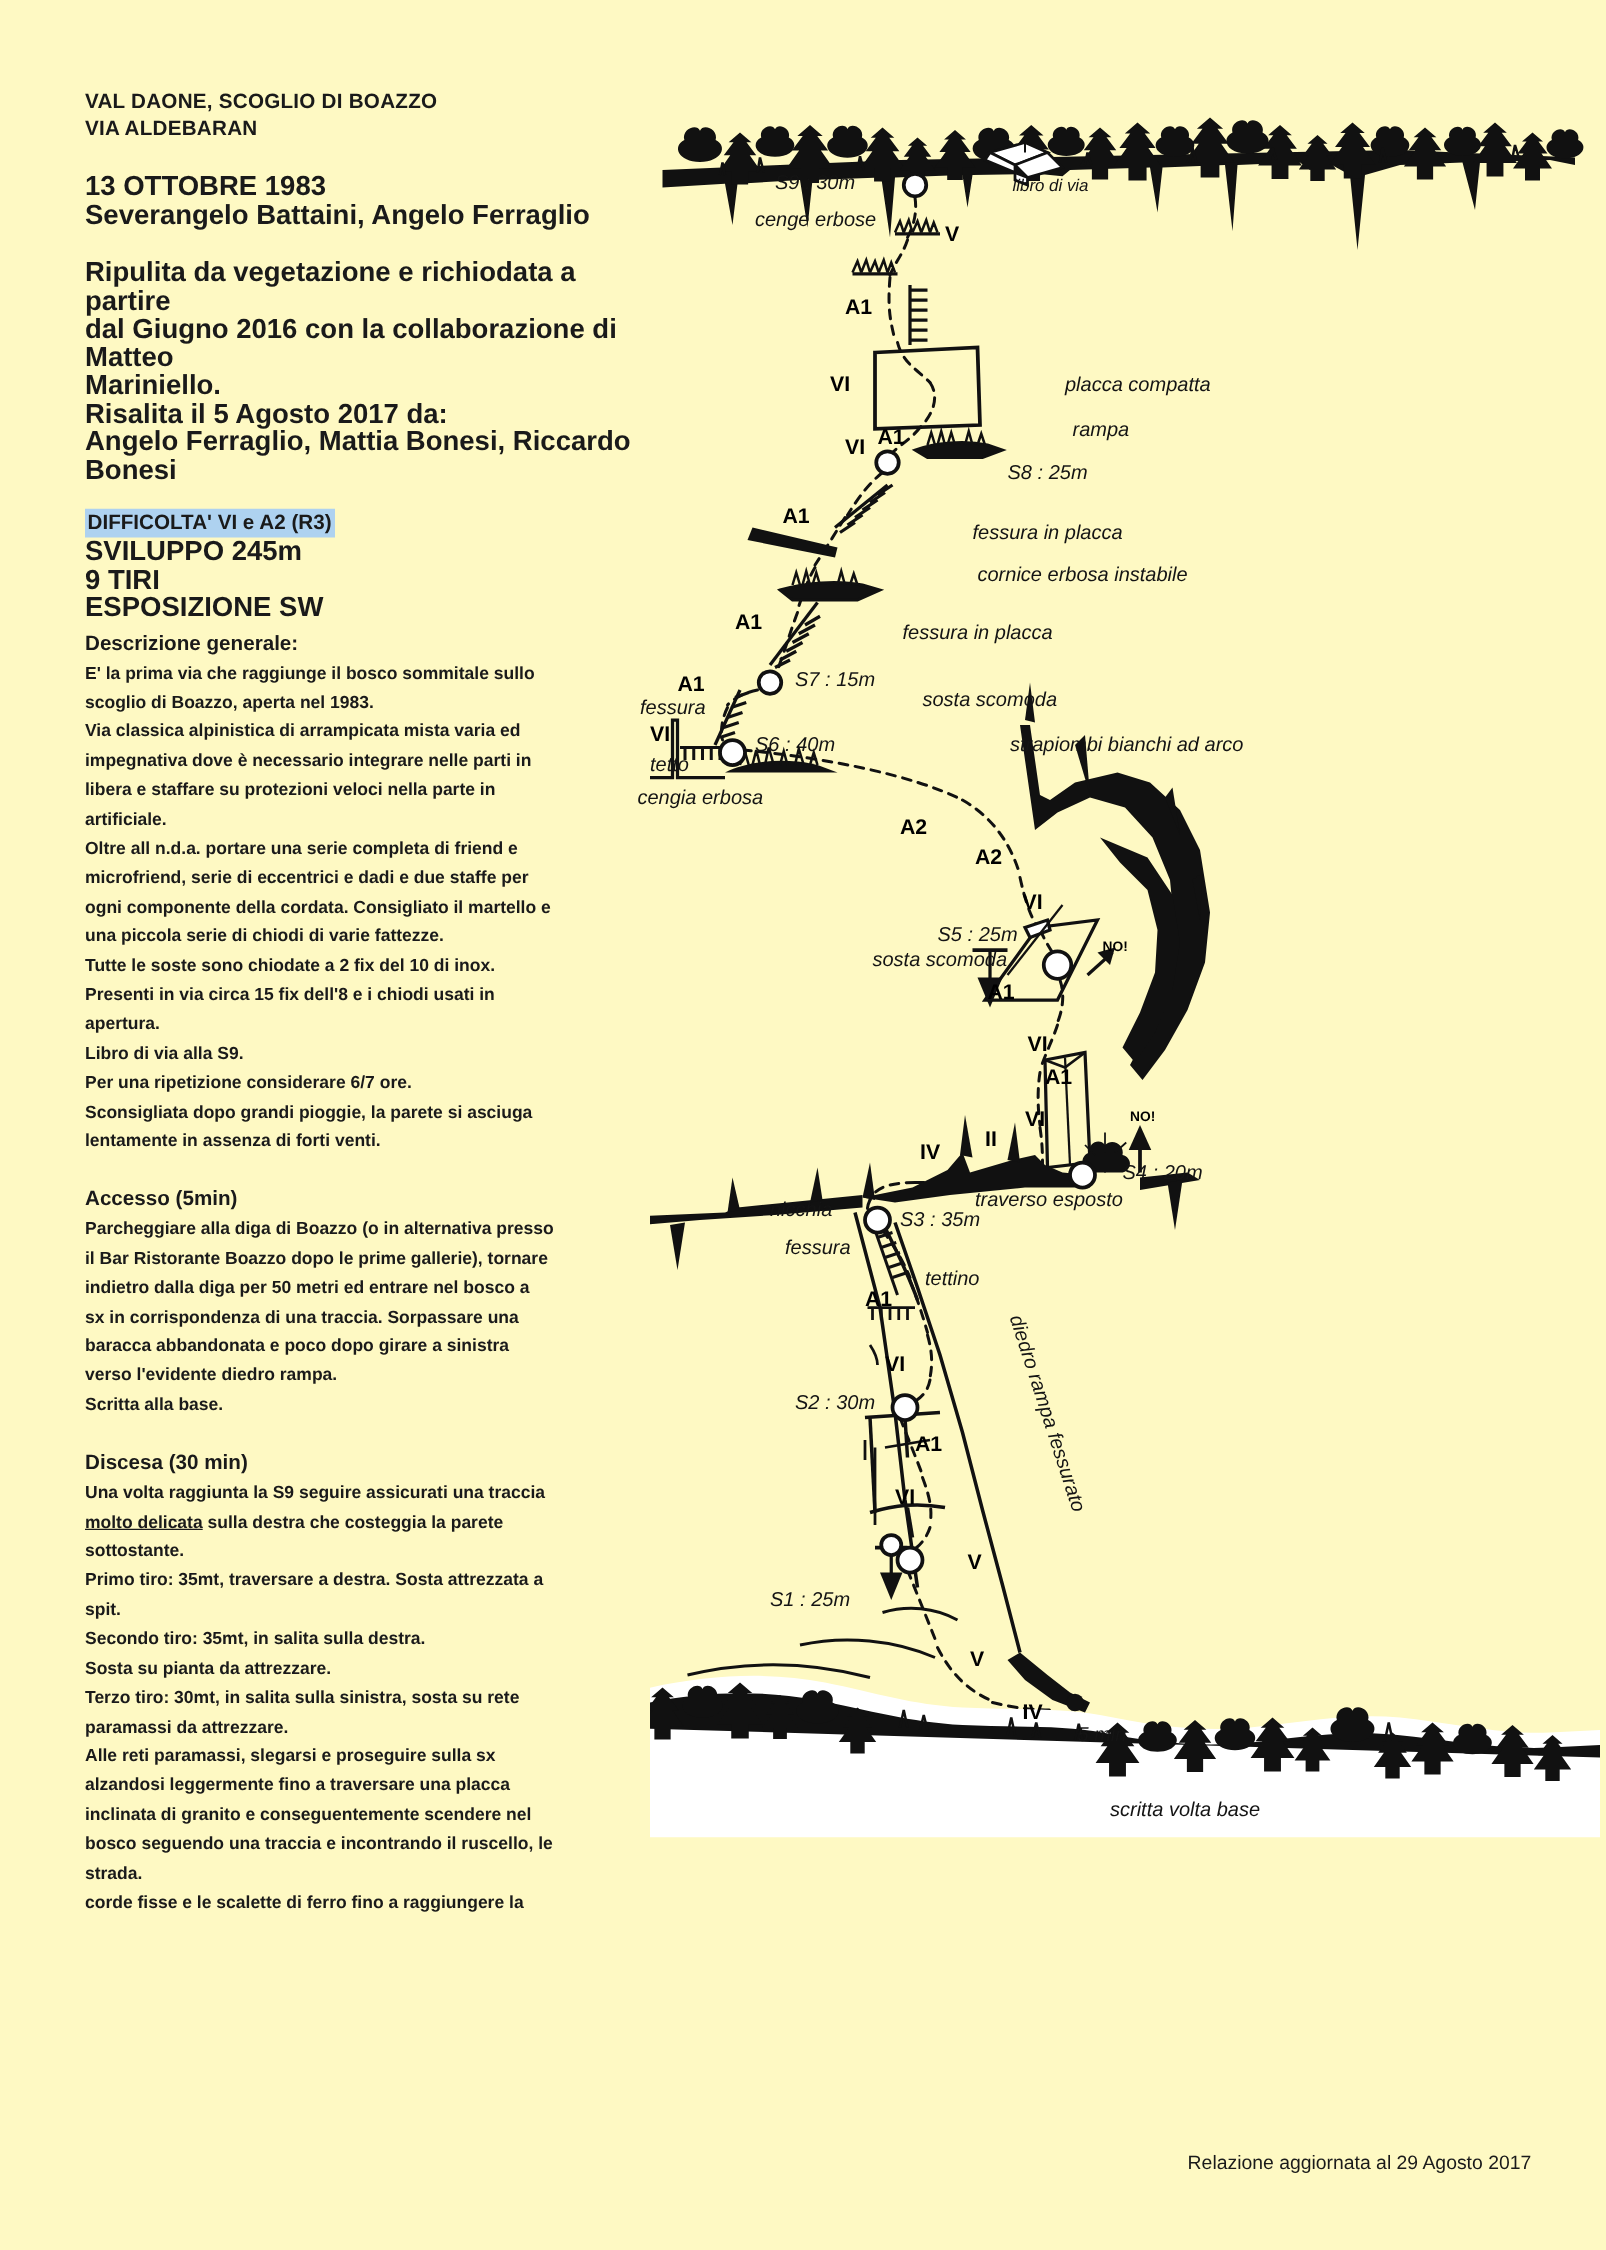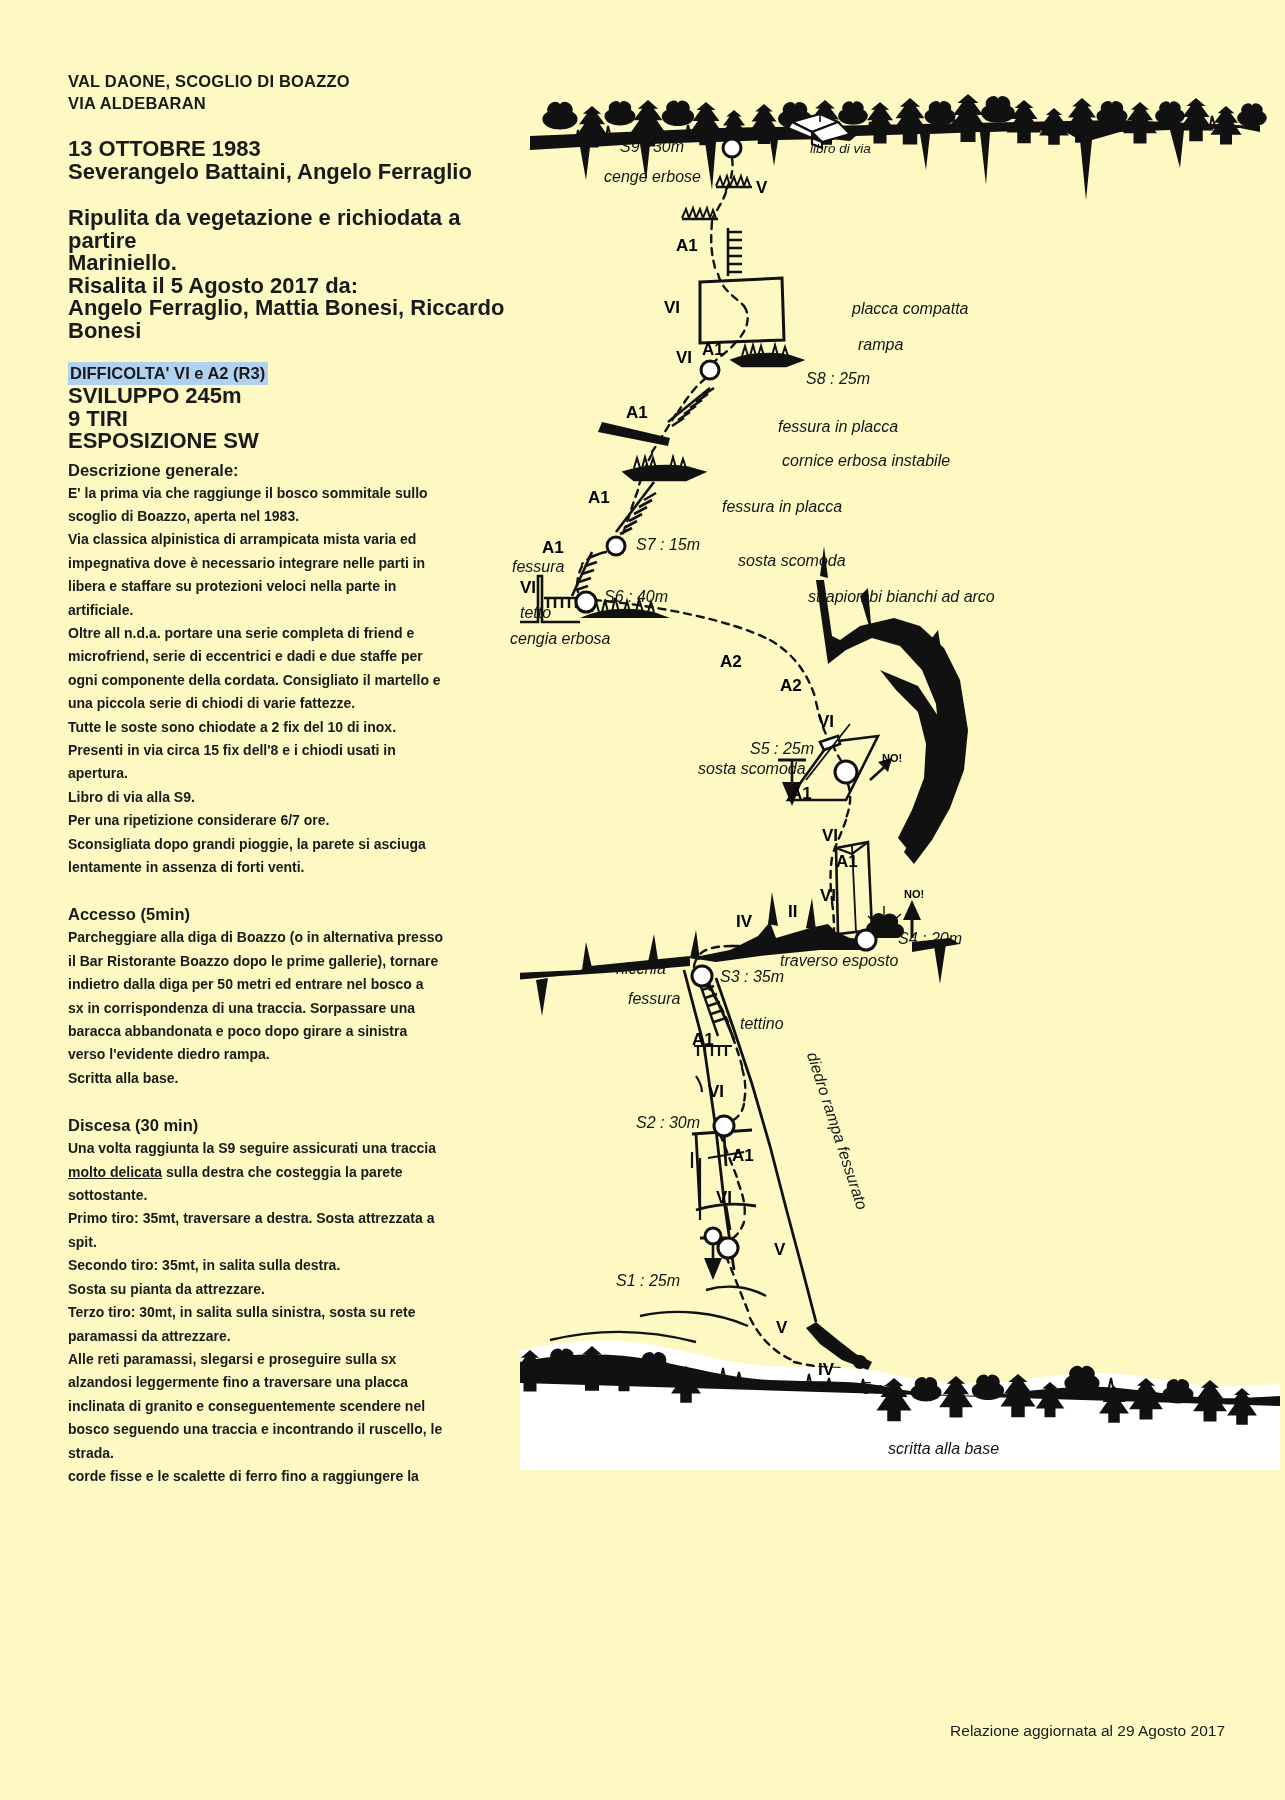--- a/index.html
+++ b/index.html
@@ -86,20 +86,21 @@
 
     <div>
       <div class="bold-line">13 OTTOBRE 1983</div>
       <div class="bold-line">Severangelo Battaini, Angelo Ferraglio</div>
     </div>
 
     <div class="spacer-lg"></div>
 
     <div>
       <div class="bold-line">Ripulita da vegetazione e richiodata a partire</div>
+      <div class="bold-line">dal Giugno 2016 con la collaborazione di Matteo</div>
       <div class="bold-line">Mariniello.</div>
       <div class="bold-line">Risalita il 5 Agosto 2017 da:</div>
       <div class="bold-line">Angelo Ferraglio, Mattia Bonesi, Riccardo Bonesi</div>
     </div>
 
     <div class="spacer-md"></div>
 
     <div>
       <div><span class="hl">DIFFICOLTA' VI e A2 (R3)</span></div>
       <div class="bold-line">SVILUPPO 245m</div>
@@ -647,19 +648,19 @@
     <div class="grade" style="left:212px; top:1106px;">A1</div>
     <div class="grade" style="left:196px; top:1148px;">VI</div>
     <div class="grade" style="left:254px; top:1200px;">V</div>
     <div class="topo-label" style="left:96px; top:1232px;">S1 : 25m</div>
     <div class="grade" style="left:256px; top:1278px;">V</div>
     <div class="grade" style="left:298px; top:1320px;">IV</div>
 
     <div class="topo-label" style="left:300px; top:1010px; transform:rotate(72deg); transform-origin:0 0;">diedro rampa fessurato</div>
 
     <div class="topo-label" style="left:342px; top:1340px;">5 min</div>
-    <div class="topo-label" style="left:368px; top:1400px;">scritta alla base</div>
+    <div class="topo-label" style="left:368px; top:1400px;">scritta volta base</div>
 
   </div>
 
   <div id="footer">Relazione aggiornata al 29 Agosto 2017</div>
 
 </div>
 
 </body></html>

